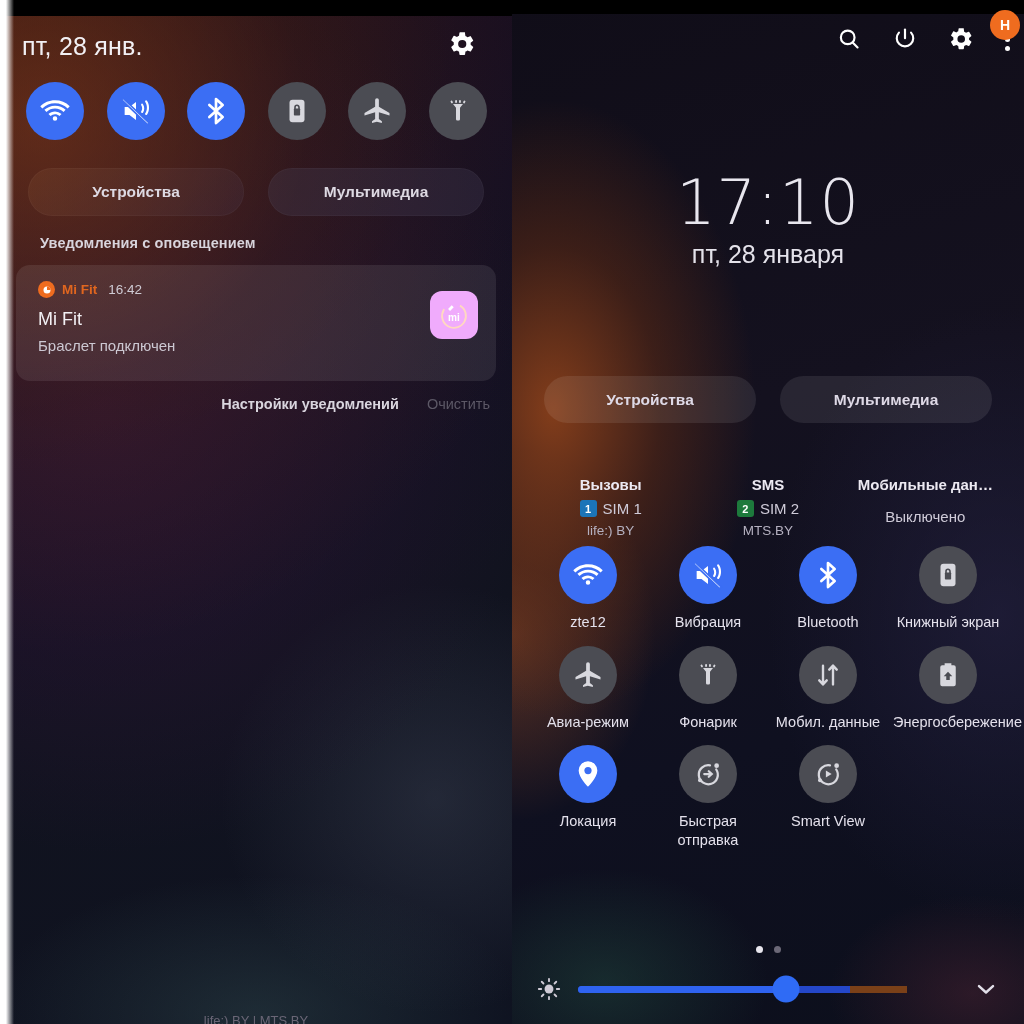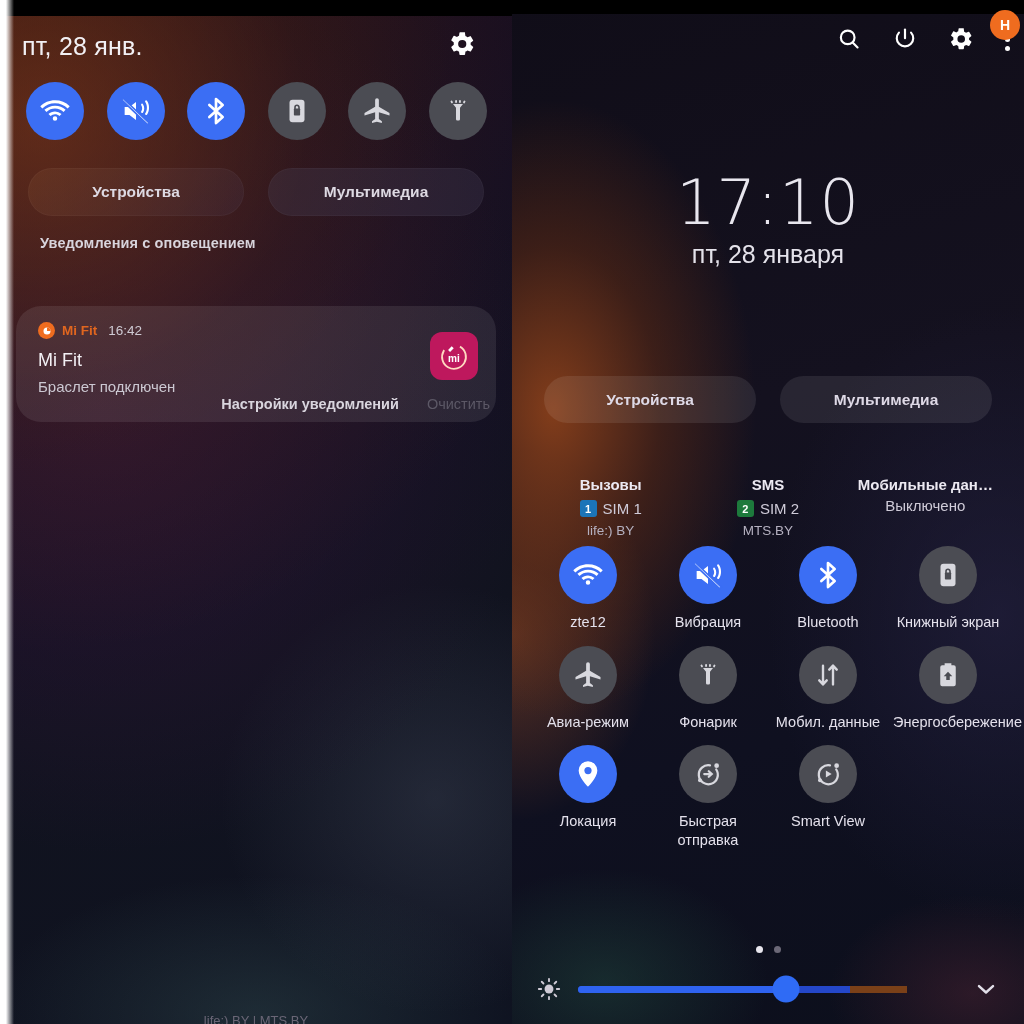--- a/index.html
+++ b/index.html
@@ -56,30 +56,30 @@
           font-size:15.5px; font-weight:bold; color:#ddd9e2;
           background:rgba(255,255,255,0.075);
           box-shadow: inset 0 0 0 1px rgba(255,255,255,0.03); }
   .pill.p1 { background:linear-gradient(120deg, rgba(122,70,44,0.34), rgba(70,52,74,0.28)); }
   .pill.p2 { background:rgba(74,66,88,0.30); }
 
   .l-sect { position:absolute; left:40px; top:235px; font-size:14.5px;
             color:#d8d4dc; font-weight:bold; letter-spacing:.1px; }
 
   .notif { position:absolute; left:16px; top:265px; width:480px; height:116px;
-           border-radius:25px; background:rgba(255,255,255,0.085);margin-top:41px; }
+           border-radius:14px; background:rgba(255,255,255,0.085); }
   .notif-hdr { position:absolute; left:22px; top:16px; display:flex; align-items:center; gap:7px; }
   .notif-appicon { width:17px; height:17px; border-radius:50%; background:#ef6c1f;
                    display:flex; align-items:center; justify-content:center; }
   .notif-app { font-size:13.5px; color:#e0661f; font-weight:bold; }
   .notif-time { font-size:13.5px; color:#cfcbd4; margin-left:4px; }
   .notif-title { position:absolute; left:22px; top:44px; font-size:18px; color:#f3f1f5; }
   .notif-body { position:absolute; left:22px; top:72px; font-size:15px; color:#ccc8d2; }
   .notif-thumb { position:absolute; right:18px; top:26px; width:48px; height:48px;
-                 border-radius:12px; background:#be185d;
+                 border-radius:12px; background:#f0abfc;
                  display:flex; align-items:center; justify-content:center; }
 
   .l-actions { position:absolute; right:22px; top:396px; display:flex; align-items:center; gap:28px; }
   .act-settings { font-size:14.5px; color:#d9d5de; font-weight:bold; }
   .act-clear { font-size:14.5px; color:#5c5866; font-weight:normal; }
 
   .l-carrier { position:absolute; left:0; right:0; bottom:-4px; text-align:center;
                font-size:13px; color:#6a6676; }
 
   
@@ -107,21 +107,21 @@
 
   .r-sims { position:absolute; left:0; right:0; top:452px; display:flex;
             justify-content:space-around; padding:0 20px; }
   .simcol { flex:1; text-align:center; }
   .sim-h { font-size:15px; color:#ece9f2; font-weight:bold;margin-top:24px; }
   .sim-r { margin-top:7px; display:flex; align-items:center; justify-content:center; gap:6px;
            font-size:15px; color:#cfcbd8; }
   .sim-badge { width:17px; height:17px; border-radius:3px; color:#fff; font-size:11px;
                font-weight:bold; display:flex; align-items:center; justify-content:center; }
   .sim-sub { margin-top:6px; font-size:13.5px; color:#b5b1c0; }
-  .sim-state { margin-top:4px; font-size:15px; color:#cfcbd8; }
+  .sim-state { margin-top:15px; font-size:15px; color:#cfcbd8; }
 
   .r-grid { position:absolute; left:16px; right:16px; top:546px;
             display:grid; grid-template-columns:repeat(4,1fr); row-gap:14px; }
   .tile { display:flex; flex-direction:column; align-items:center; }
   .tile-c { width:58px; height:58px; border-radius:50%;
             display:flex; align-items:center; justify-content:center; }
   .tile-c.on  { background:#3b6ef4; }
   .tile-c.off { background:#4b4c53; }
   .tile-l { margin-top:9px; font-size:14.5px; color:#e4e1ec; text-align:center;
             line-height:1.28; width:110px; }

